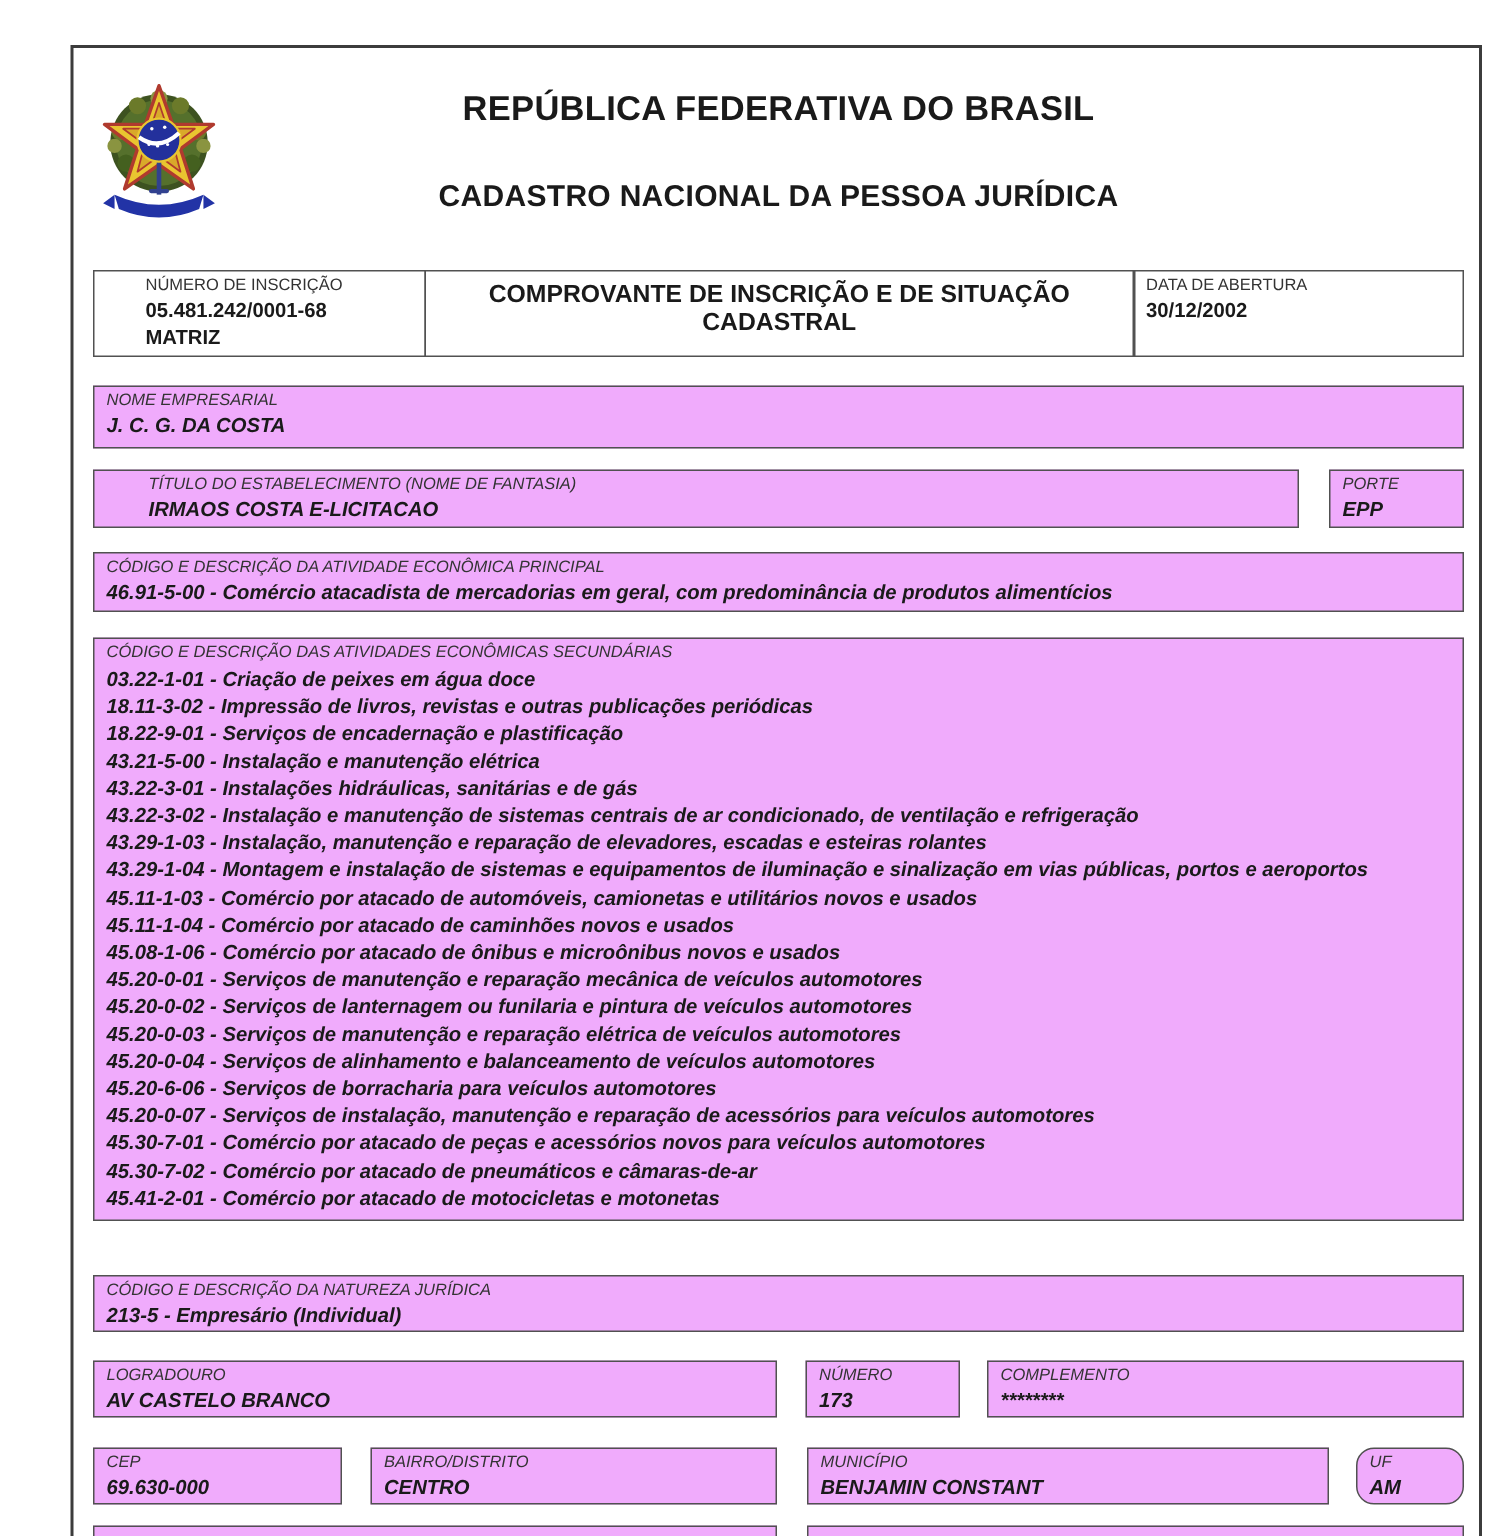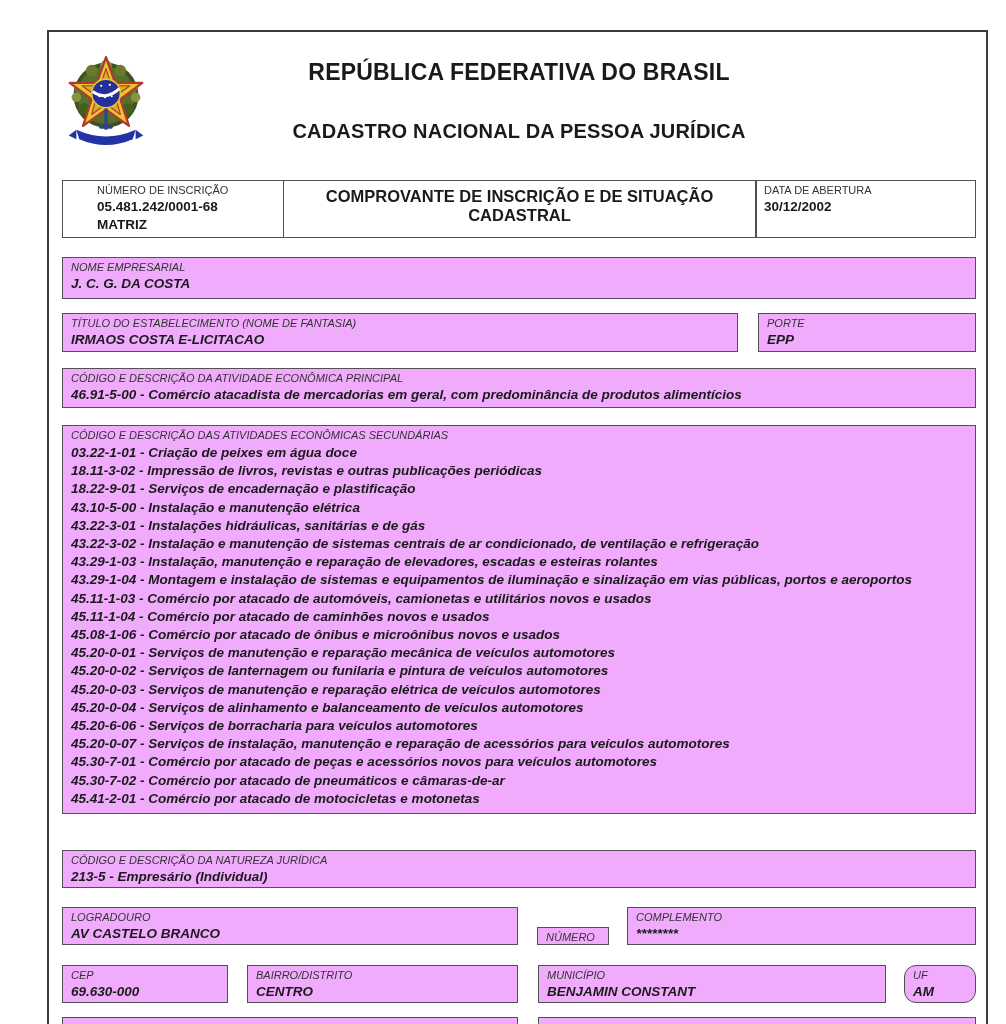--- a/index.html
+++ b/index.html
@@ -159,21 +159,21 @@
   </div>
 
   <div class="row row-nome">
     <div class="field-box grow">
       <div class="field-label">NOME EMPRESARIAL</div>
       <div class="field-value">J. C. G. DA COSTA</div>
     </div>
   </div>
 
   <div class="row row-titulo">
-    <div class="field-box" style="width:676px;">
+    <div class="field-box" style="width:804px;padding-left:28px;">
       <div class="field-label">TÍTULO DO ESTABELECIMENTO (NOME DE FANTASIA)</div>
       <div class="field-value">IRMAOS COSTA E-LICITACAO</div>
     </div>
     <div class="gap" style="width:20px;"></div>
     <div class="field-box grow">
       <div class="field-label">PORTE</div>
       <div class="field-value">EPP</div>
     </div>
   </div>
 
@@ -184,21 +184,21 @@
     </div>
   </div>
 
   <div class="row row-secundarias">
     <div class="field-box activities-box">
       <div class="field-label">CÓDIGO E DESCRIÇÃO DAS ATIVIDADES ECONÔMICAS SECUNDÁRIAS</div>
       <div>
           <div class="activity-line">03.22-1-01 - Criação de peixes em água doce</div>
           <div class="activity-line">18.11-3-02 - Impressão de livros, revistas e outras publicações periódicas</div>
           <div class="activity-line">18.22-9-01 - Serviços de encadernação e plastificação</div>
-          <div class="activity-line">43.10-5-00 - Instalação e manutenção elétrica</div>
+          <div class="activity-line">43.21-5-00 - Instalação e manutenção elétrica</div>
           <div class="activity-line">43.22-3-01 - Instalações hidráulicas, sanitárias e de gás</div>
           <div class="activity-line">43.22-3-02 - Instalação e manutenção de sistemas centrais de ar condicionado, de ventilação e refrigeração</div>
           <div class="activity-line">43.29-1-03 - Instalação, manutenção e reparação de elevadores, escadas e esteiras rolantes</div>
           <div class="activity-line">43.29-1-04 - Montagem e instalação de sistemas e equipamentos de iluminação e sinalização em vias públicas, portos e aeroportos</div>
           <div class="activity-line">45.11-1-03 - Comércio por atacado de automóveis, camionetas e utilitários novos e usados</div>
           <div class="activity-line">45.11-1-04 - Comércio por atacado de caminhões novos e usados</div>
           <div class="activity-line">45.08-1-06 - Comércio por atacado de ônibus e microônibus novos e usados</div>
           <div class="activity-line">45.20-0-01 - Serviços de manutenção e reparação mecânica de veículos automotores</div>
           <div class="activity-line">45.20-0-02 - Serviços de lanternagem ou funilaria e pintura de veículos automotores</div>
           <div class="activity-line">45.20-0-03 - Serviços de manutenção e reparação elétrica de veículos automotores</div>
@@ -218,21 +218,21 @@
       <div class="field-value">213-5 - Empresário (Individual)</div>
     </div>
   </div>
 
   <div class="row row-logradouro">
     <div class="field-box" style="width:456px;">
       <div class="field-label">LOGRADOURO</div>
       <div class="field-value">AV CASTELO BRANCO</div>
     </div>
     <div class="gap" style="width:19px;"></div>
-    <div class="field-box" style="width:72px;margin-top:20px;">
+    <div class="field-box" style="width:103px;">
       <div class="field-label">NÚMERO</div>
       <div class="field-value">173</div>
     </div>
     <div class="gap" style="width:18px;"></div>
     <div class="field-box grow">
       <div class="field-label">COMPLEMENTO</div>
       <div class="field-value">********</div>
     </div>
   </div>
 

